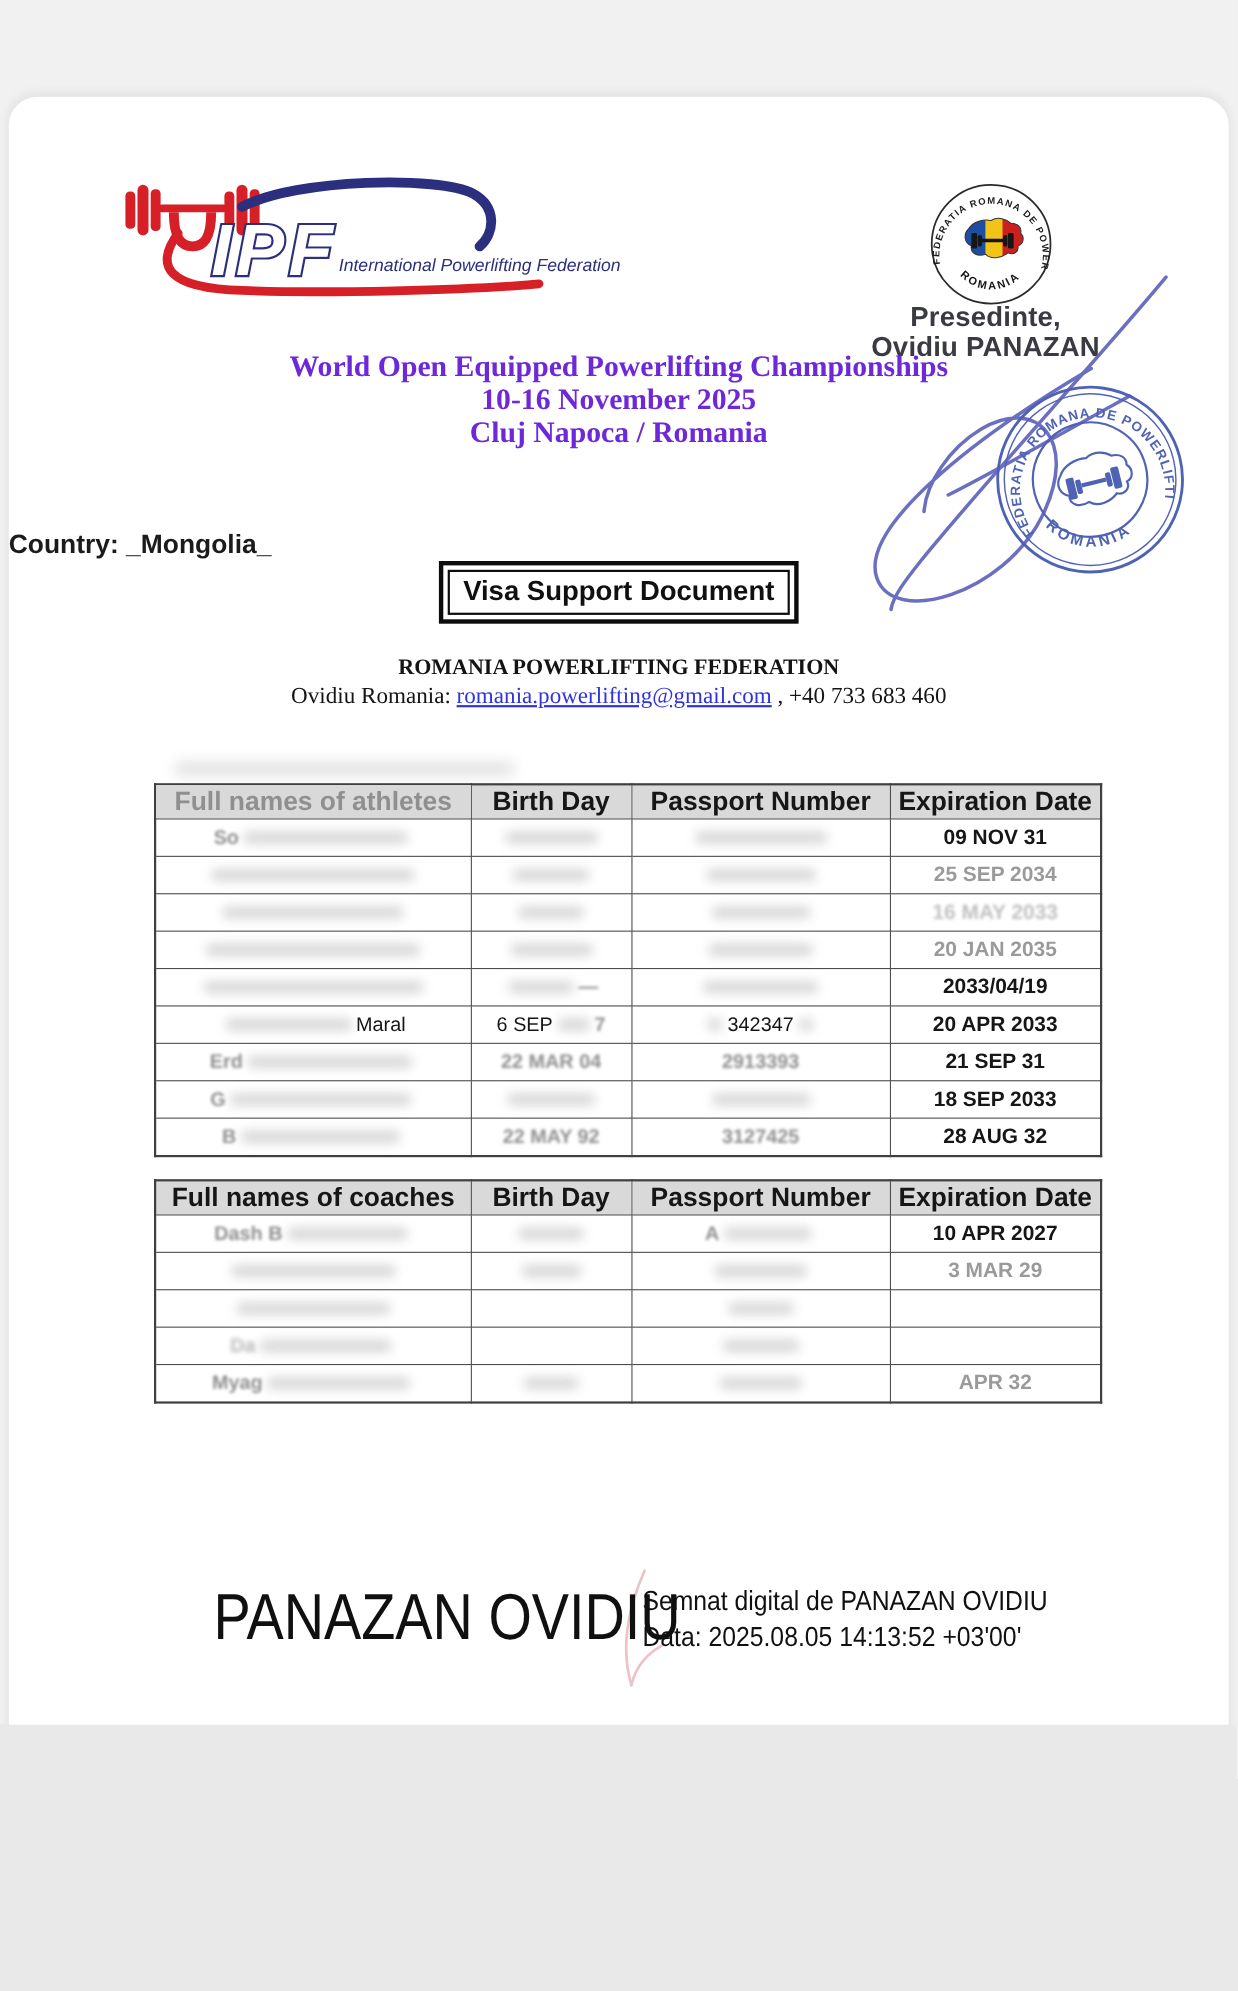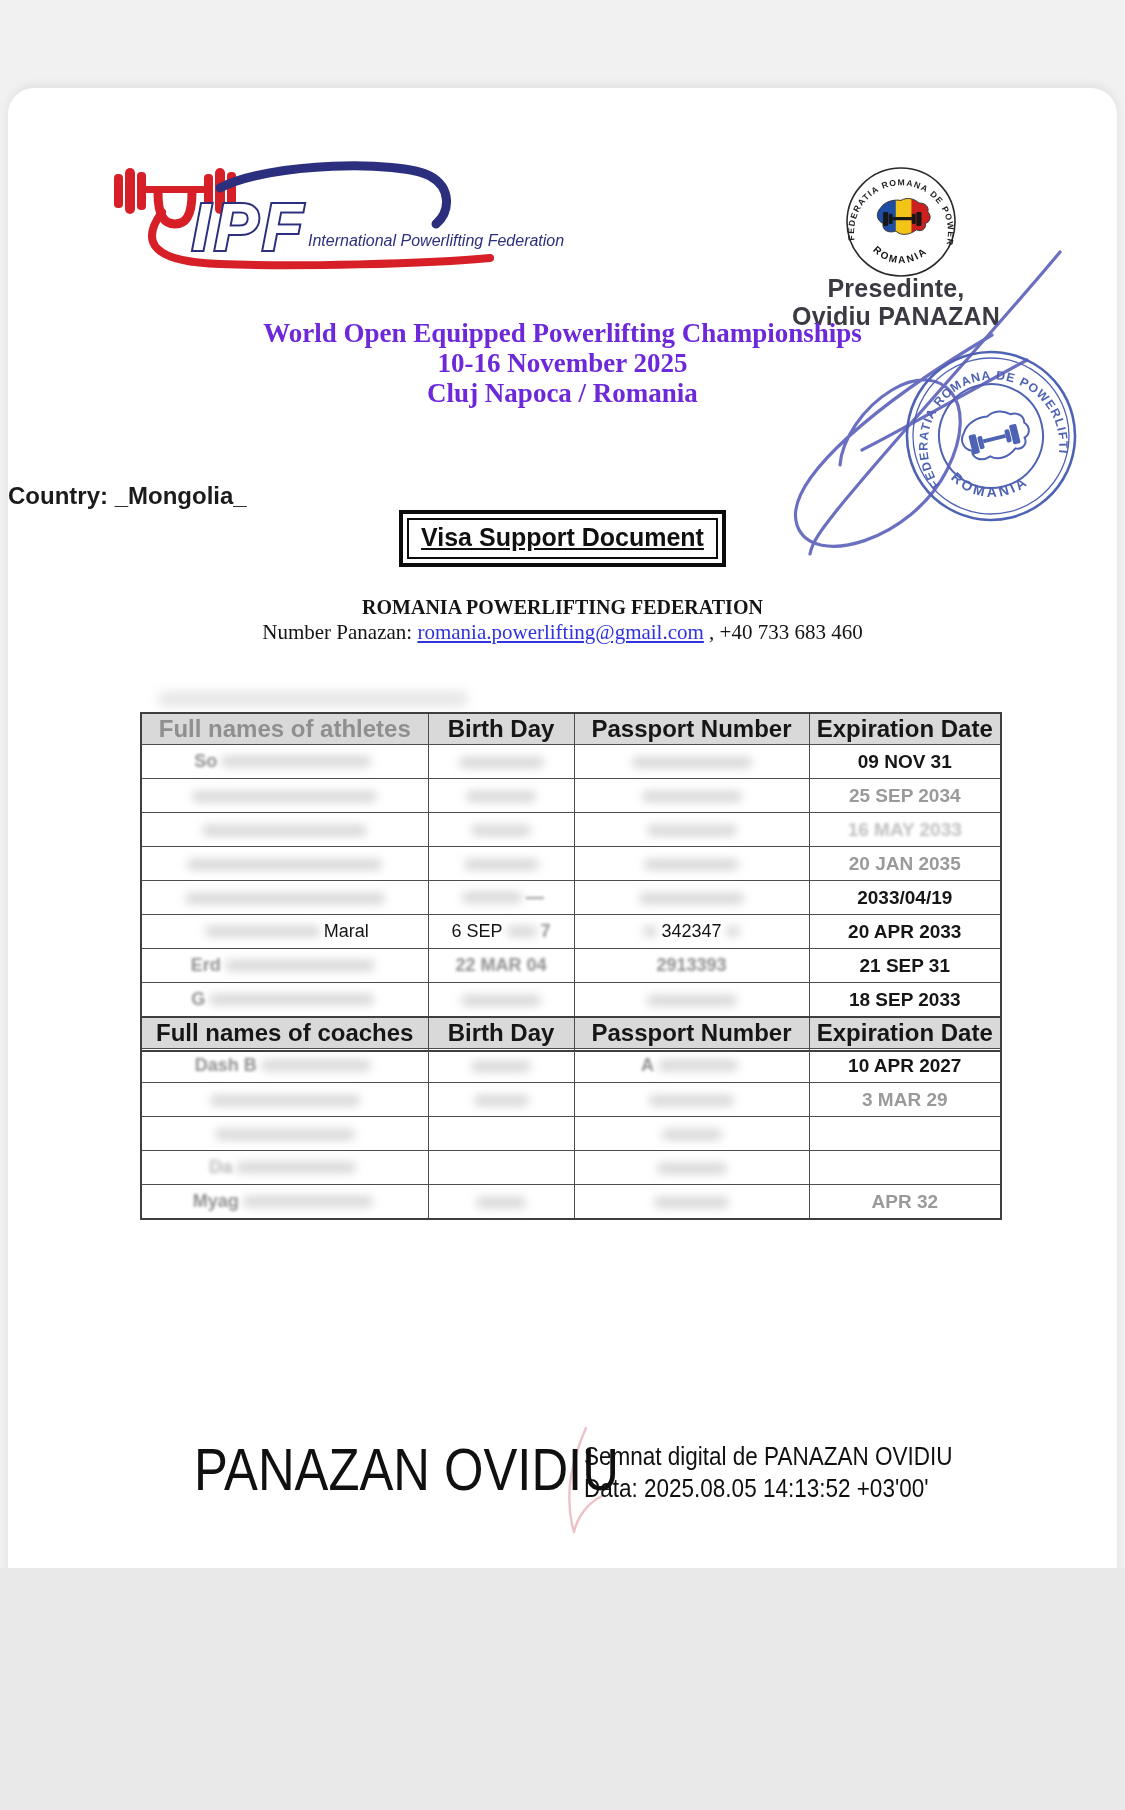--- a/index.html
+++ b/index.html
@@ -15,21 +15,21 @@
 
   
   .title{left:0;top:230px;width:100%;text-align:center;
          font-family:"Liberation Serif",serif;font-weight:700;font-size:27px;line-height:30px;color:#6d28d9;}
 
   .country{left:0;top:394px;width:100%;text-align:left;font-weight:700;font-size:24px;color:#1b1b1b;}
 
   .visa-wrap{left:0;top:430px;width:100%;display:flex;justify-content:center;}
   .visa-box{border:2px solid #0c0c0c;box-shadow:0 0 0 4px #ffffff,0 0 0 8px #0c0c0c;
             padding:3px 12px 5px;background:#fff;}
-  .visa-box span{font-weight:700;font-size:25px;text-decoration:underline;color:#101010;}
+  .visa-box span{font-weight:700;font-size:25px;color:#101010;}
 
   .fed-name{left:0;top:508px;width:100%;text-align:center;
             font-family:"Liberation Serif",serif;font-weight:700;font-size:20px;color:#141414;}
   .fed-contact{left:0;top:532px;width:100%;text-align:center;
                font-family:"Liberation Serif",serif;font-size:21px;color:#141414;}
   .fed-contact a{color:#3032dd;text-decoration:underline;}
 
   
   table.doc{position:absolute;left:132px;border-collapse:collapse;table-layout:fixed;width:860px;
             border:2px solid #3f3f3f;}
@@ -165,21 +165,21 @@
     <div class="abs country">Country: _Mongolia_</div>
 
     <div class="abs visa-wrap">
       <div class="visa-box">
         <span>Visa Support Document</span>
       </div>
     </div>
 
     <div class="abs fed-name">ROMANIA POWERLIFTING FEDERATION</div>
     <div class="abs fed-contact">
-      <span>Number Panazan: </span><a href="#">romania.powerlifting@gmail.com</a><span> , +40 733 683 460</span>
+      <span>Ovidiu Romania: </span><a href="#">romania.powerlifting@gmail.com</a><span> , +40 733 683 460</span>
     </div>
 
     <div class="abs ghost-row"></div>
 
     <table class="doc athletes" style="top:624px;">
       <colgroup>
           <col style="width:287px">
           <col style="width:146px">
           <col style="width:235px">
           <col style="width:192px">
@@ -243,21 +243,21 @@
           </tr>
           <tr>
             <td class="namecell"><span class="frag blur">B</span><span class="smudge" style="width: 145px;"></span></td>
             <td><span class="frag blur">22 MAY 92</span></td>
             <td><span class="frag blur">3127425</span></td>
             <td class="exp exp-dark">28 AUG 32</td>
           </tr>
         </tbody>
     </table>
 
-    <table class="doc coaches" style="top:928px;">
+    <table class="doc coaches" style="top:984px;">
       <colgroup>
           <col style="width:287px">
           <col style="width:146px">
           <col style="width:235px">
           <col style="width:192px">
         </colgroup>
       <thead>
         <tr>
           <th>Full names of coaches</th>
           <th>Birth Day</th>

